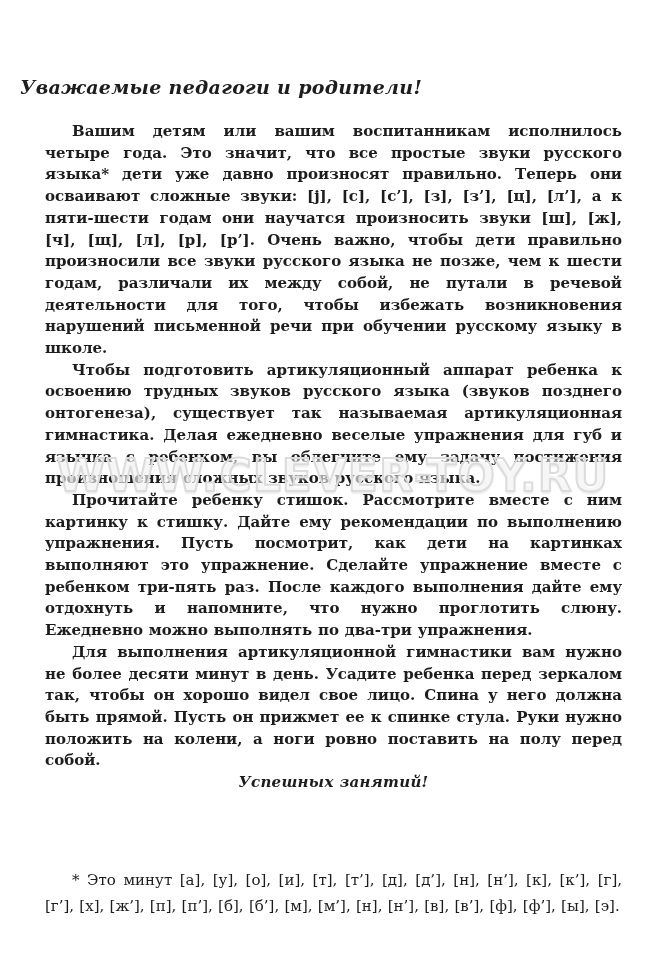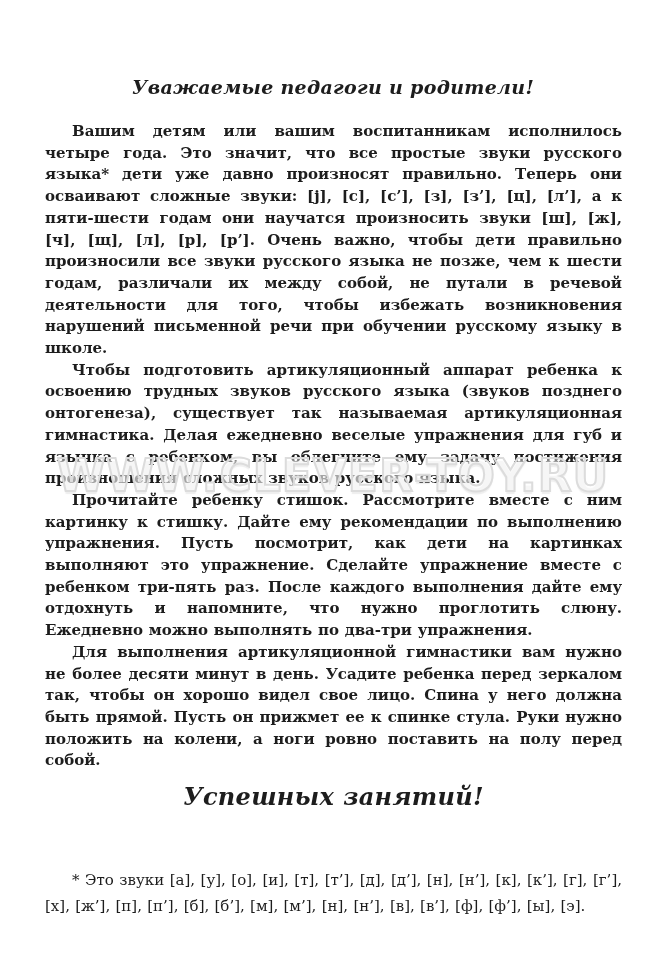--- a/index.html
+++ b/index.html
@@ -14,45 +14,45 @@
     background: #ffffff;
     overflow: hidden;
     font-family: "DejaVu Serif", serif;
     color: #1d1d1d;
   }
   .page-title {
     position: absolute;
     top: 76px;
     left: 0;
     right: 0;
-    text-align: center;
+    text-align: left;
     font-size: 19px;
     font-weight: bold;
     font-style: italic;
     letter-spacing: 0.3px;
+    padding-left: 20px;
   }
   .content {
     position: absolute;
     top: 121px;
     left: 45px;
     right: 44px;
   }
   .para {
     margin: 0;
     font-size: 15px;
     line-height: 21.7px;
     text-align: justify;
     text-indent: 27px;
     word-spacing: 0.5px;
     font-weight: bold;
   }
   .closing {
-    margin-top: 14px;
     text-align: center;
-    font-size: 24px;
+    font-size: 15px;
     font-weight: bold;
     font-style: italic;
     text-indent: 0;
     letter-spacing: 0.3px;
   }
   .watermark {
     position: absolute;
     top: 450px;
     left: 0;
     width: 100%;
@@ -90,15 +90,15 @@
   <div class="content">
     <p class="para">Вашим детям или вашим воспитанникам исполнилось четыре года. Это значит, что все простые звуки русского языка* дети уже давно произносят правильно. Теперь они осваивают сложные звуки: [j], [с], [с’], [з], [з’], [ц], [л’], а к пяти-шести годам они научатся произносить звуки [ш], [ж], [ч], [щ], [л], [р], [р’]. Очень важно, чтобы дети правильно произносили все звуки русского языка не позже, чем к шести годам, различали их между собой, не путали в речевой деятельности для того, чтобы избежать возникновения нарушений письменной речи при обучении русскому языку в школе.</p>
     <p class="para">Чтобы подготовить артикуляционный аппарат ребенка к освоению трудных звуков русского языка (звуков позднего онтогенеза), существует так называемая артикуляционная гимнастика. Делая ежедневно веселые упражнения для губ и язычка с ребенком, вы облегчите ему задачу постижения произношения сложных звуков русского языка.</p>
     <p class="para">Прочитайте ребенку стишок. Рассмотрите вместе с ним картинку к стишку. Дайте ему рекомендации по выполнению упражнения. Пусть посмотрит, как дети на картинках выполняют это упражнение. Сделайте упражнение вместе с ребенком три-пять раз. После каждого выполнения дайте ему отдохнуть и напомните, что нужно проглотить слюну. Ежедневно можно выполнять по два-три упражнения.</p>
     <p class="para">Для выполнения артикуляционной гимнастики вам нужно не более десяти минут в день. Усадите ребенка перед зеркалом так, чтобы он хорошо видел свое лицо. Спина у него должна быть прямой. Пусть он прижмет ее к спинке стула. Руки нужно положить на колени, а ноги ровно поставить на полу перед собой.</p>
     <p class="para closing">Успешных занятий!</p>
   </div>
 
   <div class="watermark">WWW.CLEVER-TOY.RU</div>
 
-  <div class="footnote">* Это звуки [а], [у], [о], [и], [т], [т’], [д], [д’], [н], [н’], [к], [к’], [г], [г’], [х], [ж’], [п], [п’], [б], [б’], [м], [м’], [н], [н’], [в], [в’], [ф], [ф’], [ы], [э].</div>
+  <div class="footnote">* Это минут [а], [у], [о], [и], [т], [т’], [д], [д’], [н], [н’], [к], [к’], [г], [г’], [х], [ж’], [п], [п’], [б], [б’], [м], [м’], [н], [н’], [в], [в’], [ф], [ф’], [ы], [э].</div>
 
 </div>
 
 </body></html>

